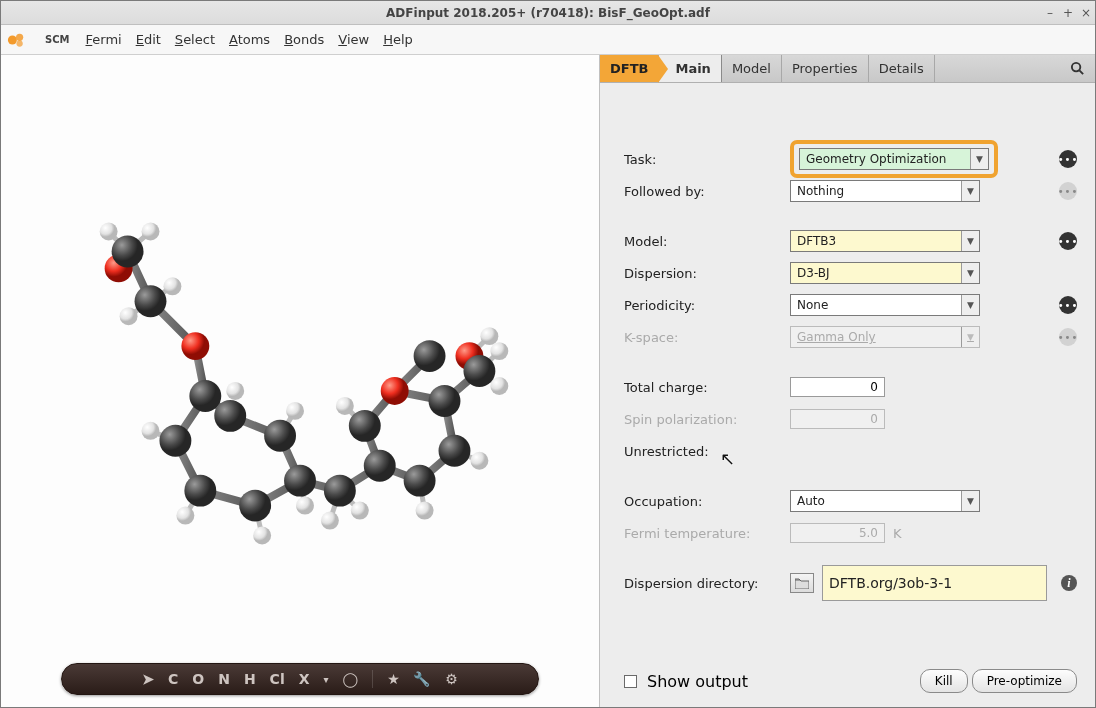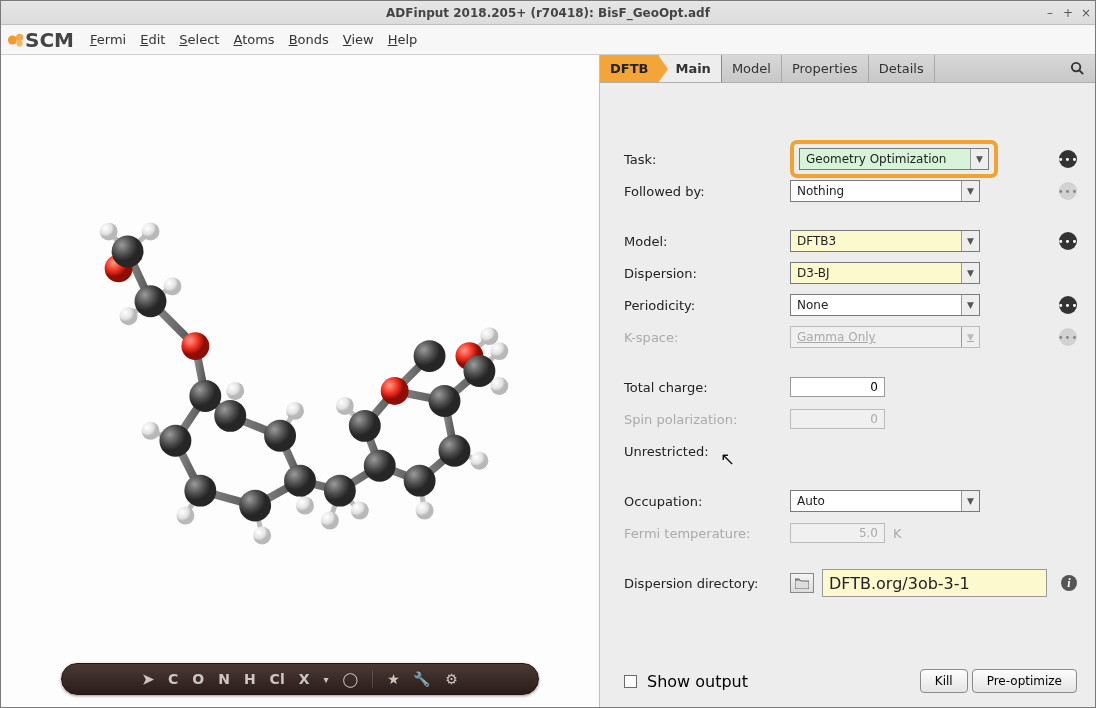--- a/index.html
+++ b/index.html
@@ -2,21 +2,21 @@
 <html><head>
 <meta charset="utf-8">
 <style>
   * { box-sizing: border-box; margin: 0; padding: 0; font-family: "DejaVu Sans", Arial, sans-serif; }
   html, body { width: 1096px; height: 708px; overflow: hidden; background: #f0f0f0; }
   .window { width: 1096px; height: 708px; display: flex; flex-direction: column; border: 1px solid #7a7a7a; background: #ededed; }
   .titlebar { height: 24px; background: linear-gradient(#e6e6e6,#dcdcdc); display: flex; align-items: center; border-bottom: 1px solid #bfbfbf; font-size: 12px; color: #444; }
   .titlebar .title { flex: 1; text-align: center; font-weight: 600; }
   .titlebar .wbtn { width: 18px; text-align: center; color: #555; cursor: pointer; }
   .menubar { height: 30px; background: #f7f7f7; display: flex; align-items: center; padding: 0 6px; font-size: 13px; color: #333; border-bottom: 1px solid #cfcfcf; gap: 2px; }
-  .scm-logo { display: flex; align-items: center; font-weight: 700; color: #444; font-size: 20px; margin-right: 8px; gap: 0; cursor: pointer; }
+  .scm-logo { display: flex; align-items: center; font-weight: 700; color: #444; font-size: 10px; margin-right: 8px; gap: 20px; cursor: pointer; }
   .scm-logo svg { width: 18px; height: 18px; }
   .menuitem { padding: 4px 6px; cursor: default; }
   .menuitem::first-letter { text-decoration: underline; }
   .content { flex: 1; display: flex; width: 100%; }
   .viewport { flex: 1; background: #fdfdfd; position: relative; border-right: 1px solid #c0c0c0; }
   .viewport svg.molecule { width: 100%; height: 100%; display: block; }
   .toolbar-bottom { position: absolute; bottom: 12px; left: 60px; right: 60px; height: 32px; background: linear-gradient(#4a3a36,#2a1c18); border: 1px solid #231612; border-radius: 16px; display: flex; align-items: center; justify-content: center; gap: 14px; color: #e8e0dc; font-size: 14px; font-family: monospace; box-shadow: 0 1px 3px rgba(0,0,0,0.4); }
   .tb-item { cursor: pointer; font-weight: 600; opacity: 0.85; }
   .tb-sep { width: 1px; height: 60%; background: rgba(255,255,255,0.15); }
   .panel { width: 495px; background: #ededed; display: flex; flex-direction: column; }
@@ -40,24 +40,24 @@
   .select.disabled { background: #f0f0f0; color: #aaa; border-color: #bbb; text-decoration: underline; }
   .select.disabled .arrow { color: #bbb; }
   .highlight-box { border: 4px solid #f0a330; border-radius: 7px; padding: 4px 5px; display: inline-block; }
   .num-input { height: 20px; width: 95px; border: 1px solid #9a9a9a; background: #fff; text-align: right; padding: 0 6px; font-size: 12px; }
   .num-input.disabled { background: #f0f0f0; color: #aaa; border-color: #bbb; }
   .checkbox { width: 13px; height: 13px; border: 1px solid #6a6a6a; background: #fff; display: inline-block; margin-right: 6px; }
   .dots-btn { width: 18px; height: 18px; border-radius: 9px; background: #333; color: #fff; display: flex; align-items: center; justify-content: center; font-size: 10px; letter-spacing: 1px; cursor: pointer; }
   .dots-btn.light { background: #d2d2d2; color: #888; }
   .info-btn { width: 16px; height: 16px; border-radius: 8px; background: #555; color: #fff; display: flex; align-items: center; justify-content: center; font-style: italic; font-family: serif; font-size: 12px; font-weight: 700; }
   .dir-btn { width: 24px; height: 20px; border: 1px solid #888; background: linear-gradient(#f4f4f4,#dcdcdc); display: flex; align-items: center; justify-content: center; cursor: pointer; }
-  .dir-field { height: 28px; flex: 1; border: 1px solid #9a9a9a; background: #fdf9cf; padding: 0 6px; font-size: 16px; display: flex; align-items: center; }
+  .dir-field { height: 36px; flex: 1; border: 1px solid #9a9a9a; background: #fdf9cf; padding: 0 6px; font-size: 14px; display: flex; align-items: center; }
   .gap  { height: 18px; }
   .bottom-bar { display: flex; align-items: center; padding: 8px 18px 14px 24px; gap: 4px; justify-content: center; }
-  .btn { height: 24px; padding: 0 14px; border: 1px solid #8a8a8a; background: linear-gradient(#fdfdfd,#e4e4e4); font-size: 12px; cursor: pointer; border-radius: 4px; }
+  .btn { height: 24px; padding: 0 14px; border: 1px solid #8a8a8a; background: linear-gradient(#fdfdfd,#e4e4e4); font-size: 12px; cursor: pointer; border-radius: 10px; }
   .spacer { flex: 1; }
   .cursor { position: absolute; font-size: 18px; color: #111; pointer-events: none; text-shadow: 0 0 2px #fff; }
 </style>
 </head>
 <body>
 <div class="window">
 
 <div class="titlebar">
   <div style="width:54px"></div>
   <div class="title">ADFinput 2018.205+ (r70418): BisF_GeoOpt.adf</div>

